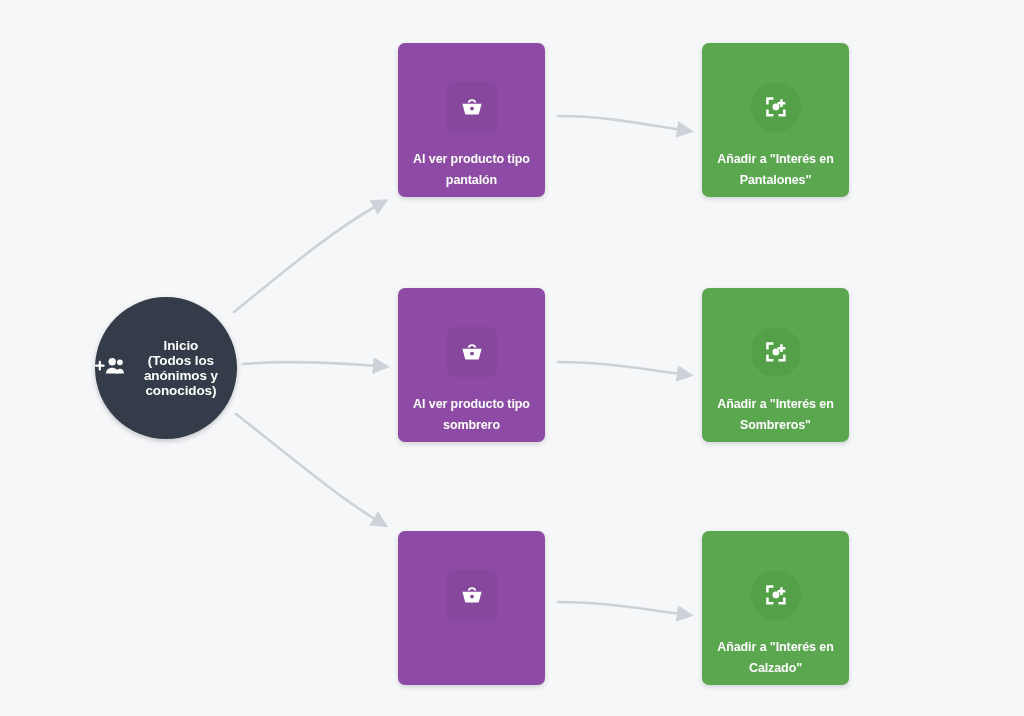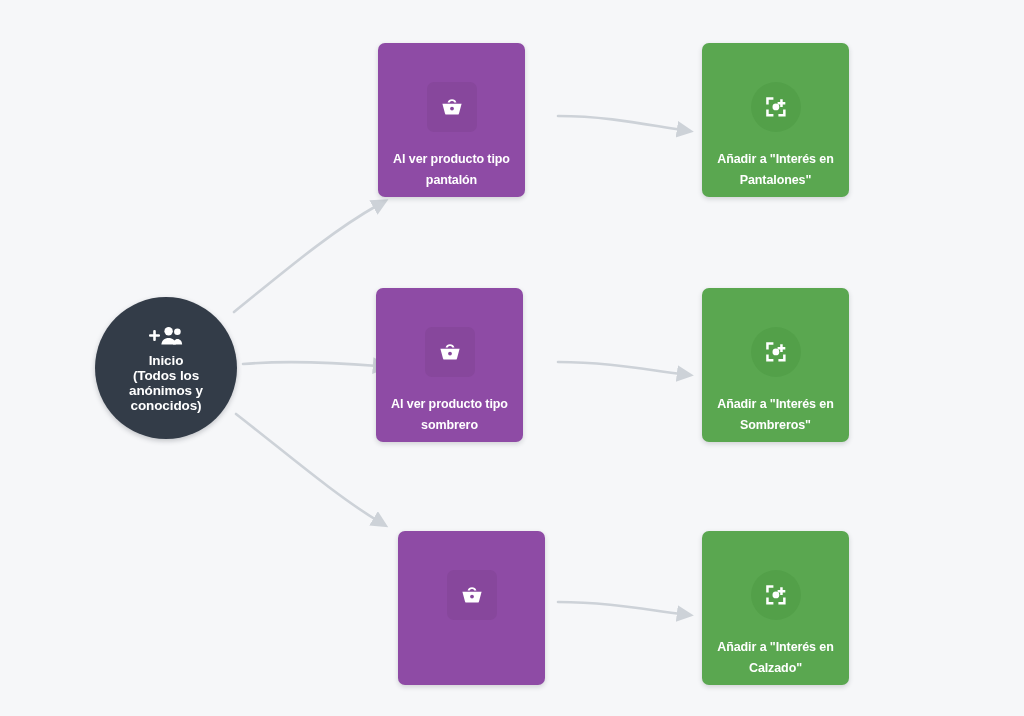--- a/index.html
+++ b/index.html
@@ -31,21 +31,21 @@
   .start-node {
     position: absolute;
     left: 95px;
     top: 297px;
     width: 142px;
     height: 142px;
     border-radius: 50%;
     background: #333c48;
     box-shadow: 0 2px 5px rgba(40,45,55,0.25);
     display: flex;
-    flex-direction: column;
+    flex-direction: row;
     align-items: center;
     justify-content: center;
     color: #ffffff;
     text-align: center;
   }
   .start-icon {
     width: 34px;
     height: 24px;
     margin-bottom: 5px;
     display: block;
@@ -142,21 +142,21 @@
       <rect x="4.2" y="6" width="2.6" height="11" rx="1.1"></rect>
       <circle cx="19.6" cy="7.2" r="4.2"></circle>
       <path d="M12.4 20.6c0-4 3.3-6.6 7.2-6.6s7.2 2.6 7.2 6.6z"></path>
       <circle cx="28.4" cy="7.8" r="3.3"></circle>
       <path d="M24 20.6c0-3.4 2-5.6 4.5-5.6s4.6 2.2 4.6 5.6z"></path>
     </svg>
     <div class="start-label">Inicio
 (Todos los anónimos y conocidos)</div>
   </div>
 
-  <div class="card trigger" style="left:378px; top:43px;">
+  <div class="card trigger" style="left:398px; top:43px;">
     <div class="card-icon-wrap">
       <svg class="icon-svg" viewBox="0 0 26 26" fill="#ffffff">
         <path d="M8.6 8.4a4.6 4.6 0 0 1 8.8 0h-2.1a2.6 2.6 0 0 0-4.6 0z"></path>
         <path d="M3.4 9.8h19.2l-2.6 9.6a1.6 1.6 0 0 1-1.5 1.2H7.5a1.6 1.6 0 0 1-1.5-1.2z"></path>
         <circle cx="13" cy="14.6" r="1.9" fill="#87479c"></circle>
       </svg>
     </div>
     <div class="card-label">Al ver producto tipo pantalón</div>
   </div>
 
@@ -166,21 +166,21 @@
         <path d="M3.2 3.2h7.2v2.5H5.7v4.7H3.2z"></path>
         <path d="M3.2 22.6h7.2v-2.5H5.7v-4.7H3.2z"></path>
         <path d="M22.6 22.6h-7.2v-2.5h4.7v-4.7h2.5z"></path>
         <path d="M14.6 10.4V7.9h2.6V5.3h2.5v2.6h2.6v2.5h-2.6V13h-2.5v-2.6z"></path>
         <circle cx="12.9" cy="12.9" r="3.4"></circle>
       </svg>
     </div>
     <div class="card-label">Añadir a "Interés en Pantalones"</div>
   </div>
 
-  <div class="card trigger" style="left:376px; top:288px;">
+  <div class="card trigger" style="left:398px; top:288px;">
     <div class="card-icon-wrap">
       <svg class="icon-svg" viewBox="0 0 26 26" fill="#ffffff">
         <path d="M8.6 8.4a4.6 4.6 0 0 1 8.8 0h-2.1a2.6 2.6 0 0 0-4.6 0z"></path>
         <path d="M3.4 9.8h19.2l-2.6 9.6a1.6 1.6 0 0 1-1.5 1.2H7.5a1.6 1.6 0 0 1-1.5-1.2z"></path>
         <circle cx="13" cy="14.6" r="1.9" fill="#87479c"></circle>
       </svg>
     </div>
     <div class="card-label">Al ver producto tipo sombrero</div>
   </div>
 

